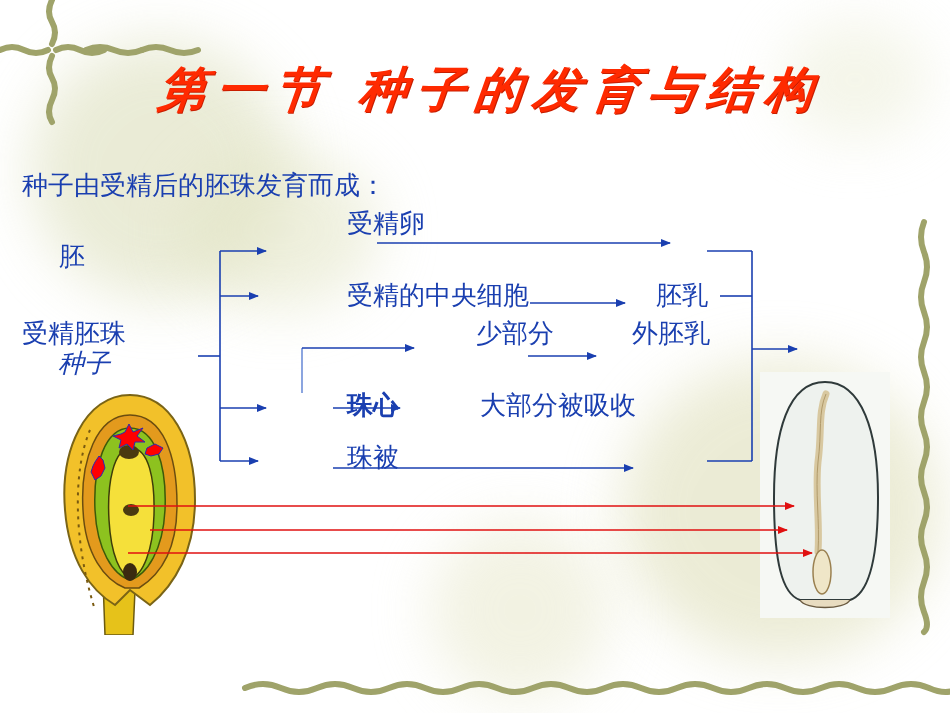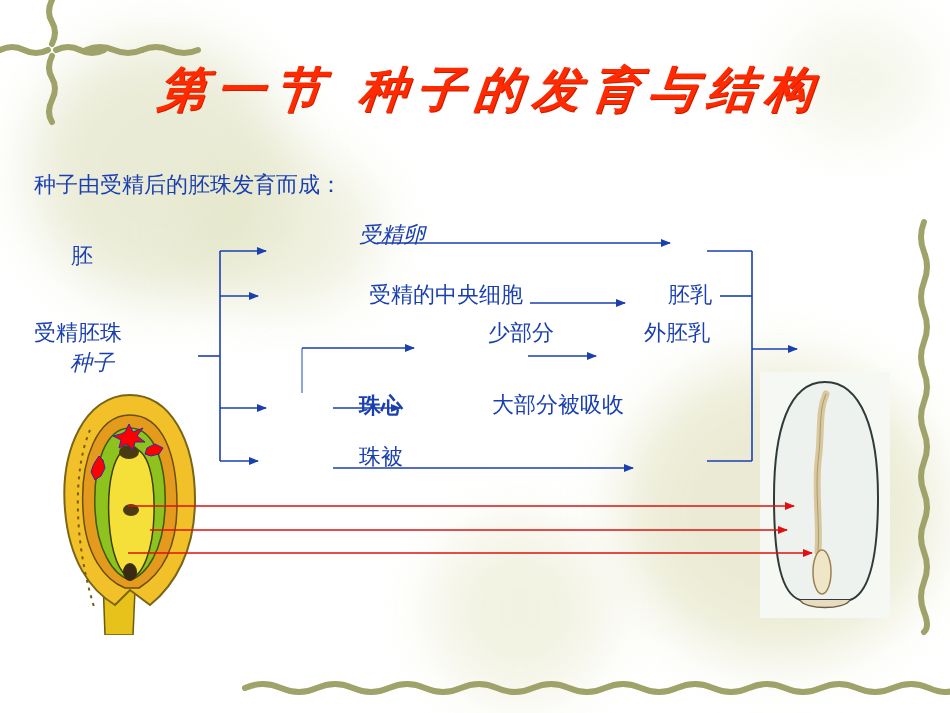--- a/index.html
+++ b/index.html
@@ -3,21 +3,21 @@
 <meta charset="utf-8">
 <style>
   html, body { margin:0; padding:0; }
   body { width:950px; height:713px; position:relative; overflow:hidden; background:#ffffff;
          font-family:"DejaVu Serif", "Liberation Serif", serif; }
   .bg-blob { position:absolute; border-radius:50%; filter:blur(28px); opacity:0.55; }
   .title { position:absolute; left:158px; top:58px; width:650px; height:70px;
            font-family:"DejaVu Sans", sans-serif; font-weight:bold; font-style:italic;
            font-size:48px; letter-spacing:10px; color:#ff2a00; white-space:nowrap;
            text-shadow:1px 1px 0 #c81e00; transform:skewX(-6deg); }
-  .lbl { position:absolute; color:#1a3fb0; font-size:22px; white-space:nowrap; line-height:26px;margin-left:12px; }
+  .lbl { position:absolute; color:#1a3fb0; font-size:26px; white-space:nowrap; line-height:26px; }
   svg.overlay { position:absolute; left:0; top:0; }
   .ovule { position:absolute; left:55px; top:390px; width:150px; height:245px; }
   .seed-box { position:absolute; left:760px; top:372px; width:130px; height:246px; background:#f6f8f4; }
 </style>
 </head>
 <body>
 
 <div class="bg-blob" style="left:30px;top:40px;width:260px;height:260px;background:#d9dcb6;"></div>
 <div class="bg-blob" style="left:180px;top:150px;width:200px;height:160px;background:#e2e4c4;"></div>
 <div class="bg-blob" style="left:620px;top:360px;width:320px;height:300px;background:#dcdcb4;"></div>
@@ -41,22 +41,22 @@
 </svg>
 
 <div class="title">第一节 种子的发育与结构</div>
 
 <div class="lbl" style="left:22px;top:172px;">种子由受精后的胚珠发育而成：</div>
 
 <div class="lbl" style="left:59px;top:243px;">胚</div>
 <div class="lbl" style="left:22px;top:320px;">受精胚珠</div>
 <div class="lbl" style="left:58px;top:350px;font-style:italic;">种子</div>
 
-<div class="lbl" style="left:347px;top:222px;font-style:italic;">受精卵</div>
-<div class="lbl" style="left:357px;top:282px;">受精的中央细胞</div>
+<div class="lbl" style="left:347px;top:210px;">受精卵</div>
+<div class="lbl" style="left:347px;top:282px;">受精的中央细胞</div>
 <div class="lbl" style="left:476px;top:320px;text-align:right;">少部分</div>
 <div class="lbl" style="left:347px;top:392px;font-weight:bold;">珠心</div>
 <div class="lbl" style="left:480px;top:392px;">大部分被吸收</div>
 <div class="lbl" style="left:347px;top:444px;text-align:right;">珠被</div>
 
 <div class="lbl" style="left:656px;top:282px;">胚乳</div>
 <div class="lbl" style="left:632px;top:320px;text-align:center;">外胚乳</div>
 
 <svg class="overlay" width="950" height="713">
   <defs>

